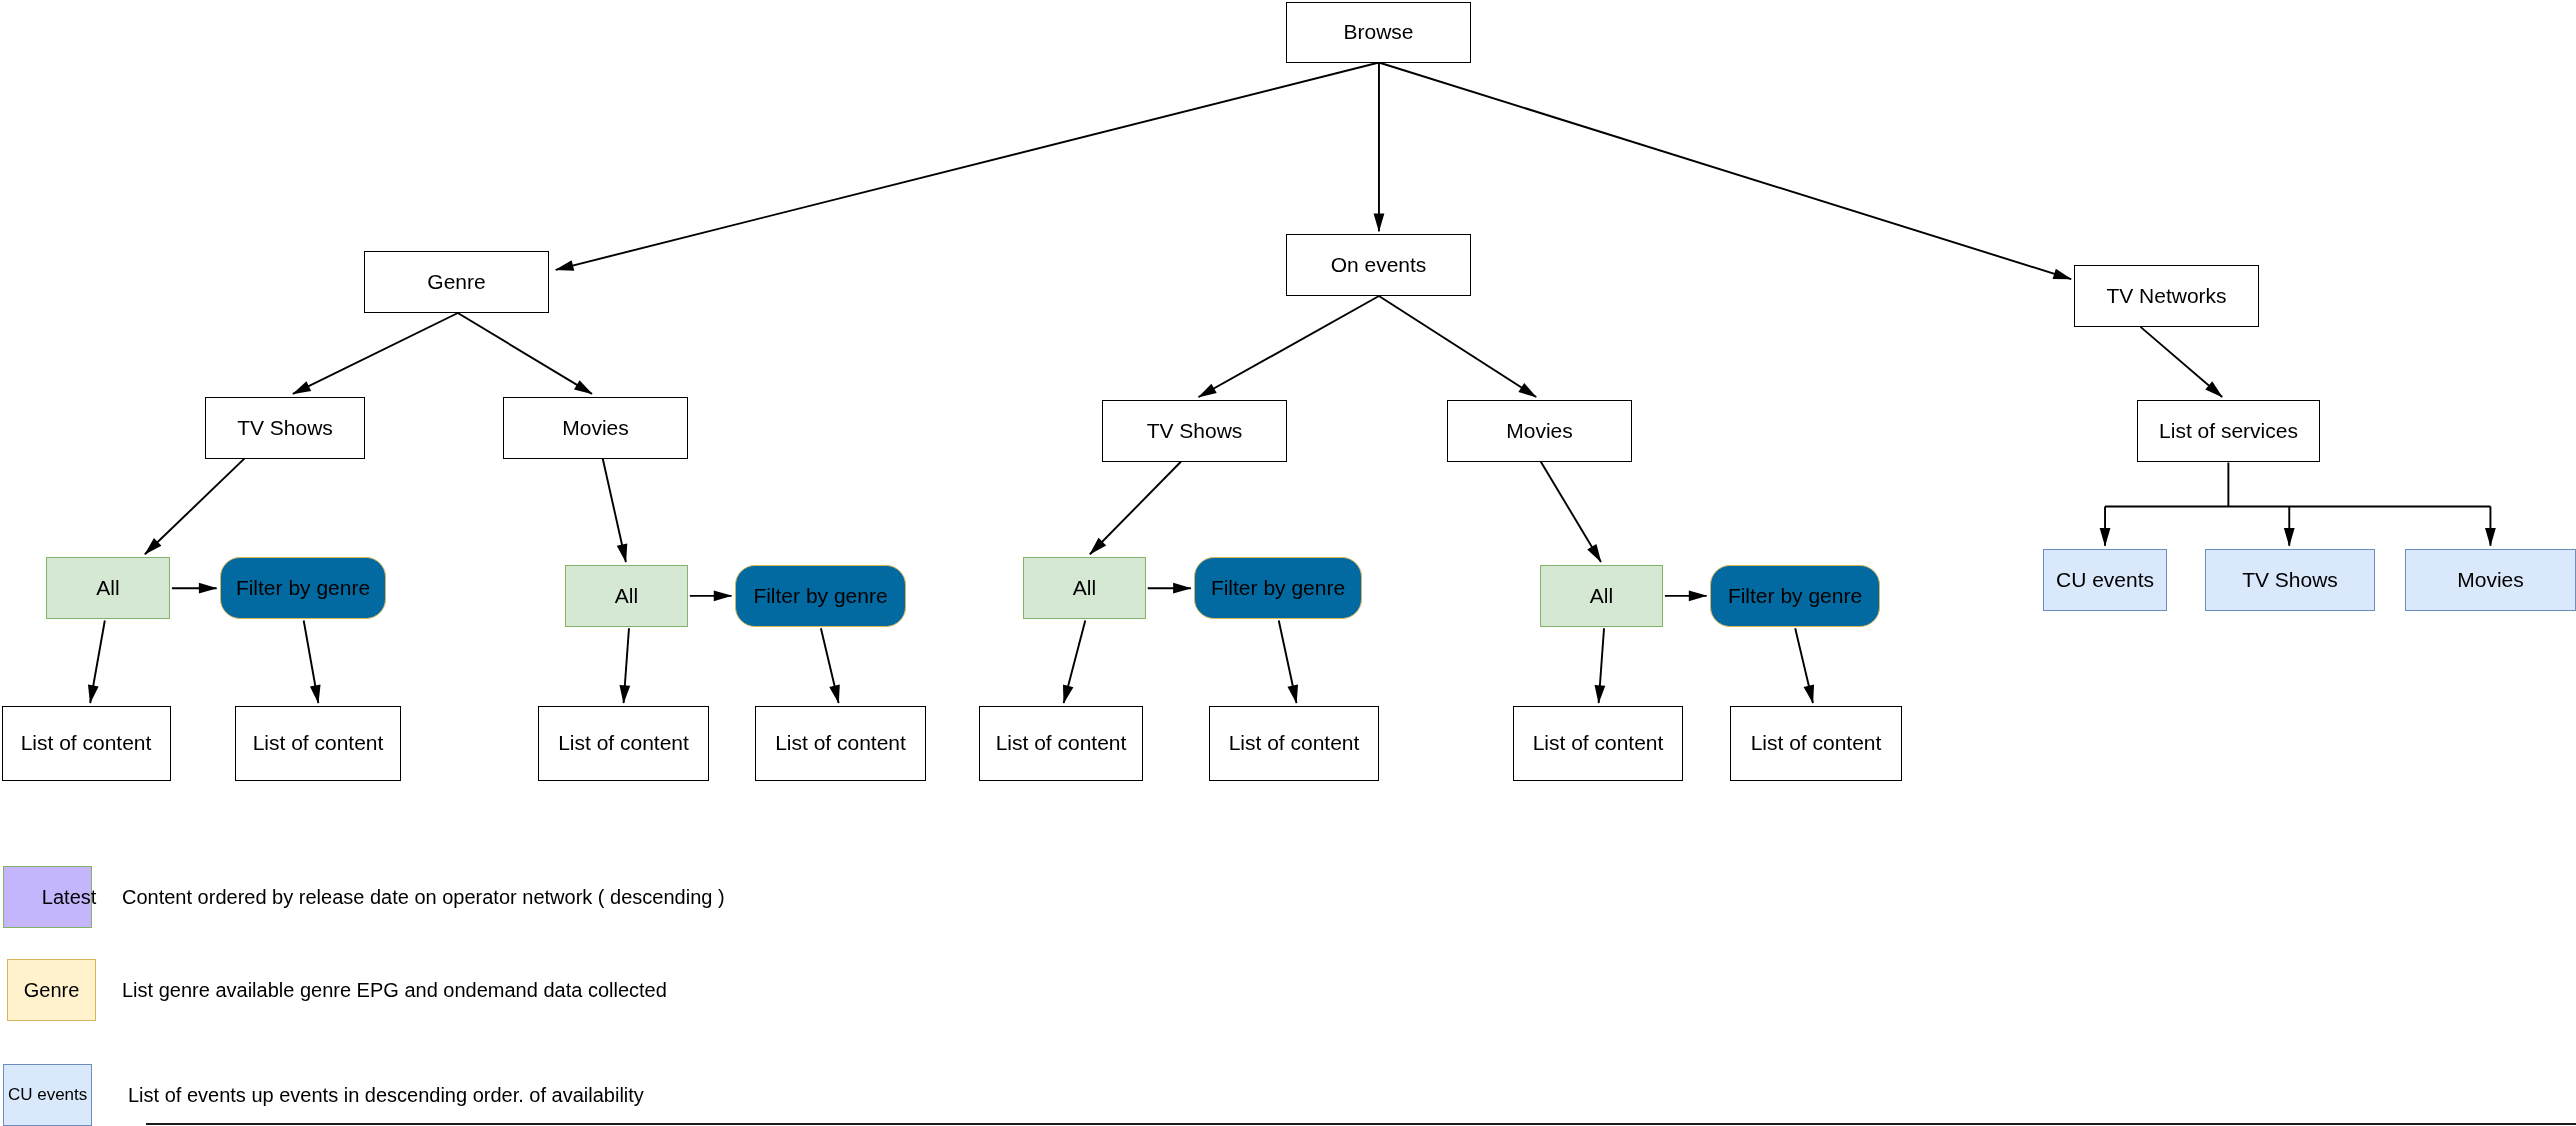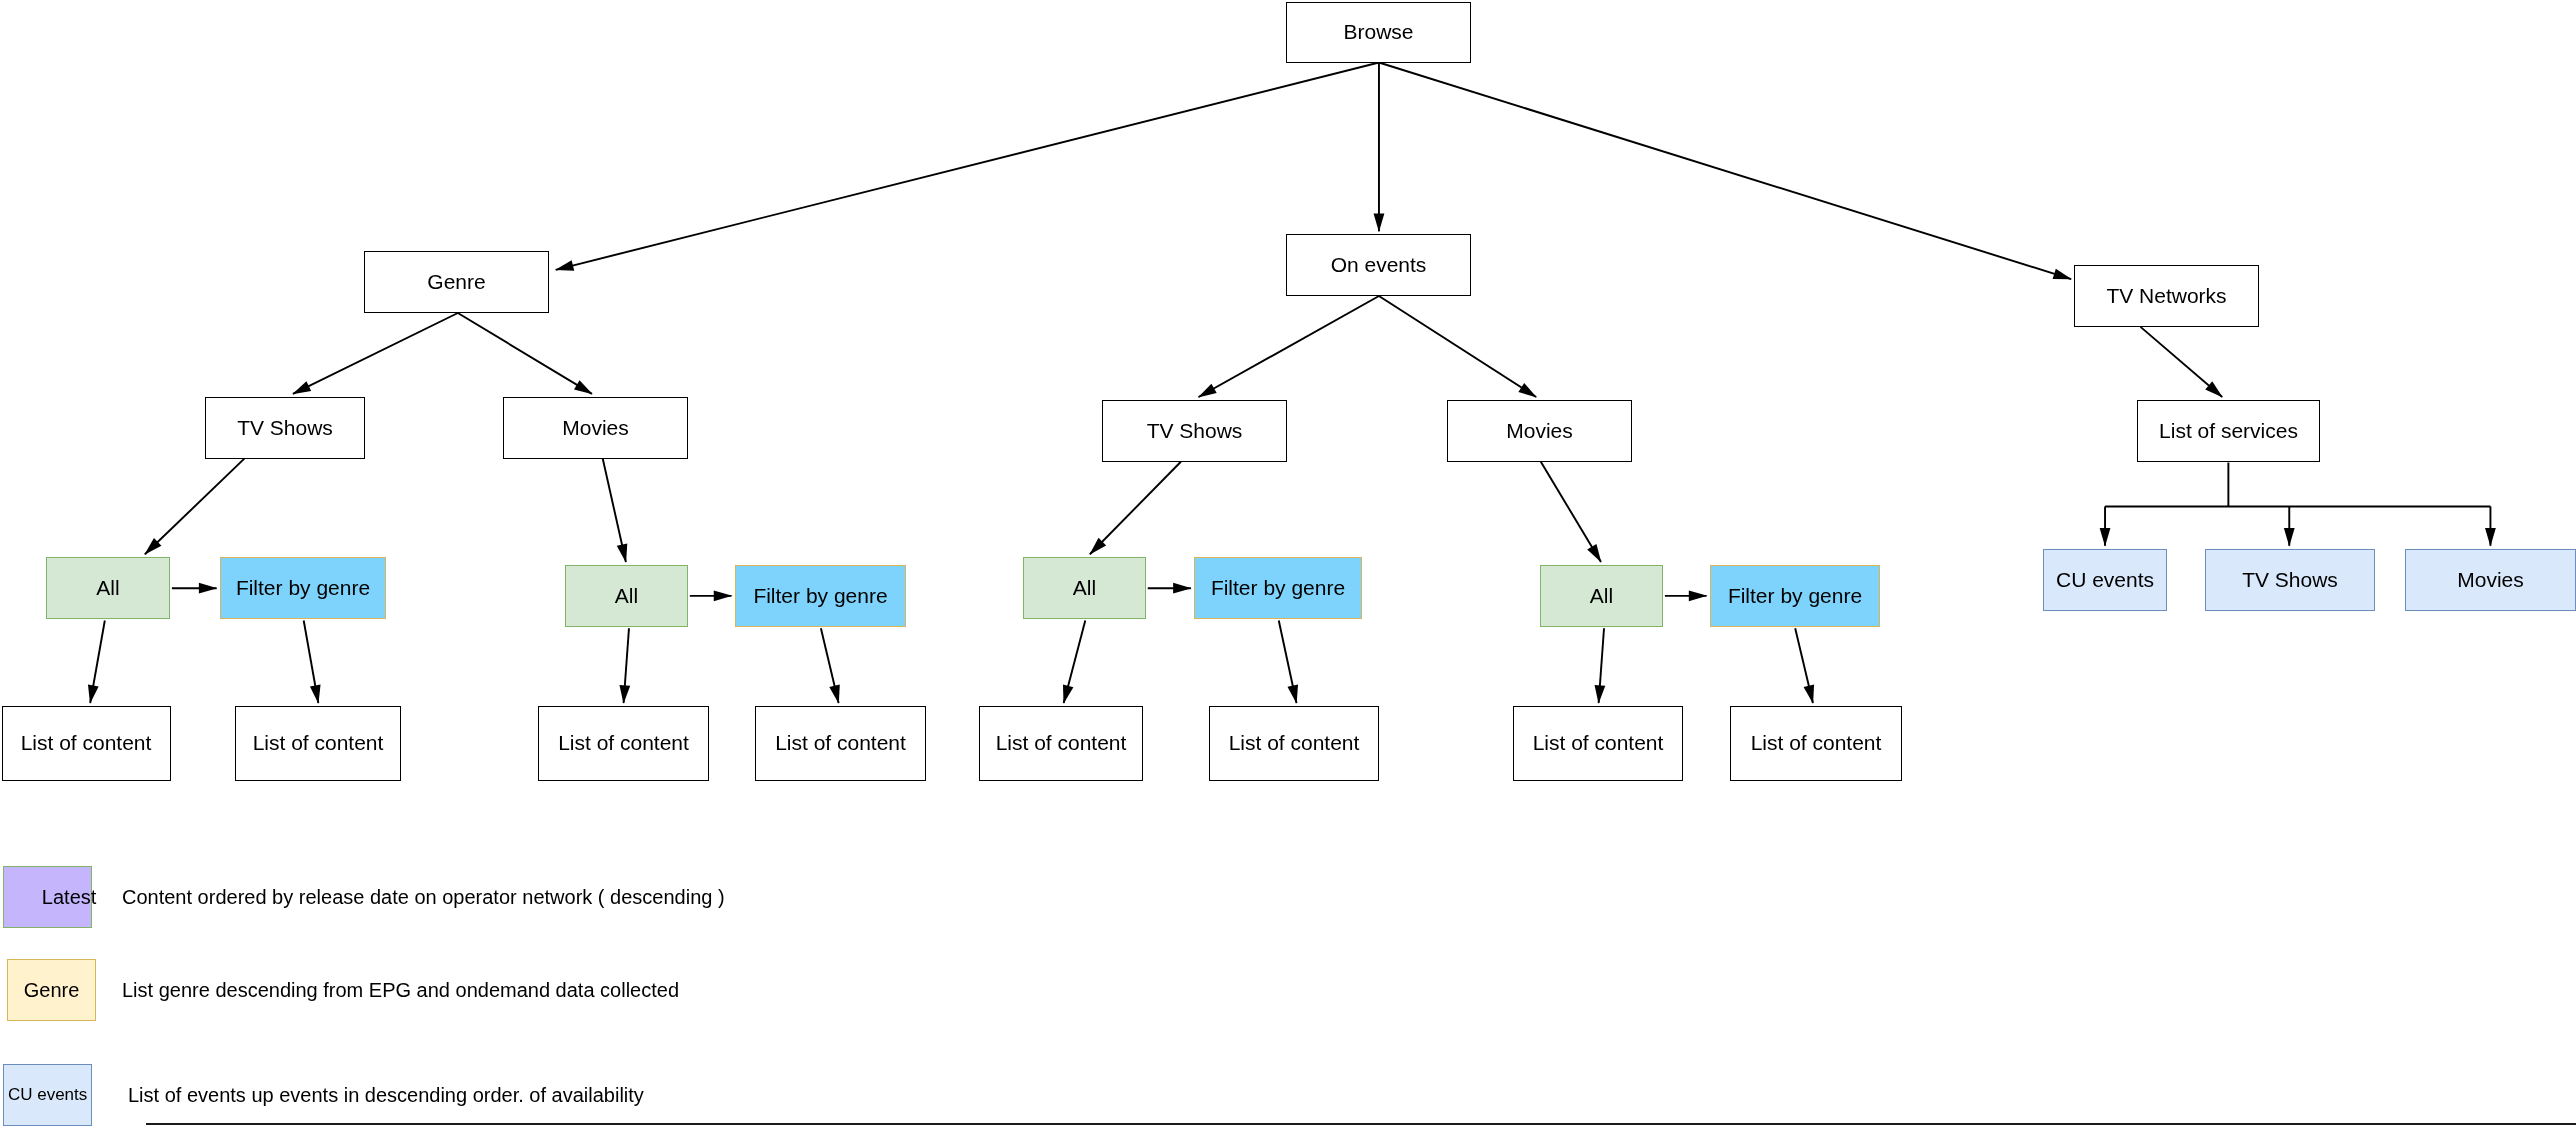--- a/index.html
+++ b/index.html
@@ -21,21 +21,21 @@
     justify-content:center;
     text-align:center;
     font-size:21px;
     line-height:1.15;
     background:#ffffff;
     border:1.9px solid #000000;
     z-index:2;
     white-space:nowrap;
   }
   .node.green{background:#d5e8d4;border-color:#82b366;}
-  .node.yellow{background:#7dd3fc;border-color:#d6b656;}
+  .node.yellow{background:#0369a1;border-color:#d6b656;border-radius:20px;}
   .node.blue{background:#dae8fc;border-color:#6c8ebf;}
   .legend-swatch{
     position:absolute;
     box-sizing:border-box;
     display:flex;align-items:center;justify-content:center;
     font-size:20px;
     border:1.9px solid #000;
     z-index:2;
   }
   .legend-swatch.small{font-size:17px;}
@@ -134,21 +134,21 @@
   <div class="node" style="left:755px;top:706px;width:171px;height:75px;">List of content</div>
   <div class="node" style="left:979px;top:706px;width:164px;height:75px;">List of content</div>
   <div class="node" style="left:1209px;top:706px;width:170px;height:75px;">List of content</div>
   <div class="node" style="left:1513px;top:706px;width:170px;height:75px;">List of content</div>
   <div class="node" style="left:1730px;top:706px;width:172px;height:75px;">List of content</div>
 
   <div class="legend-swatch" style="left:3.1px;top:866px;width:89px;height:62px;background:#c4b5fd;border-color:#82b366;padding-left:43px;">Latest</div>
   <div class="legend-text" style="left:122px;top:866px;">Content ordered by release date on operator network ( descending )</div>
 
   <div class="legend-swatch" style="left:7px;top:959px;width:89px;height:62px;background:#fff2cc;border-color:#d6b656;">Genre</div>
-  <div class="legend-text" style="left:122px;top:959px;">List genre descending from EPG and ondemand data collected</div>
+  <div class="legend-text" style="left:122px;top:959px;">List genre available genre EPG and ondemand data collected</div>
 
   <div class="legend-swatch small" style="left:3.1px;top:1064px;width:89px;height:62px;background:#dae8fc;border-color:#6c8ebf;">CU events</div>
   <div class="legend-text" style="left:128px;top:1064px;">List of events up events in descending order. of availability</div>
 
   <div class="edge-line" style="left:146px;top:1123px;width:2430px;height:2.3px;"></div>
 
 </div>
 
 
 </body></html>

